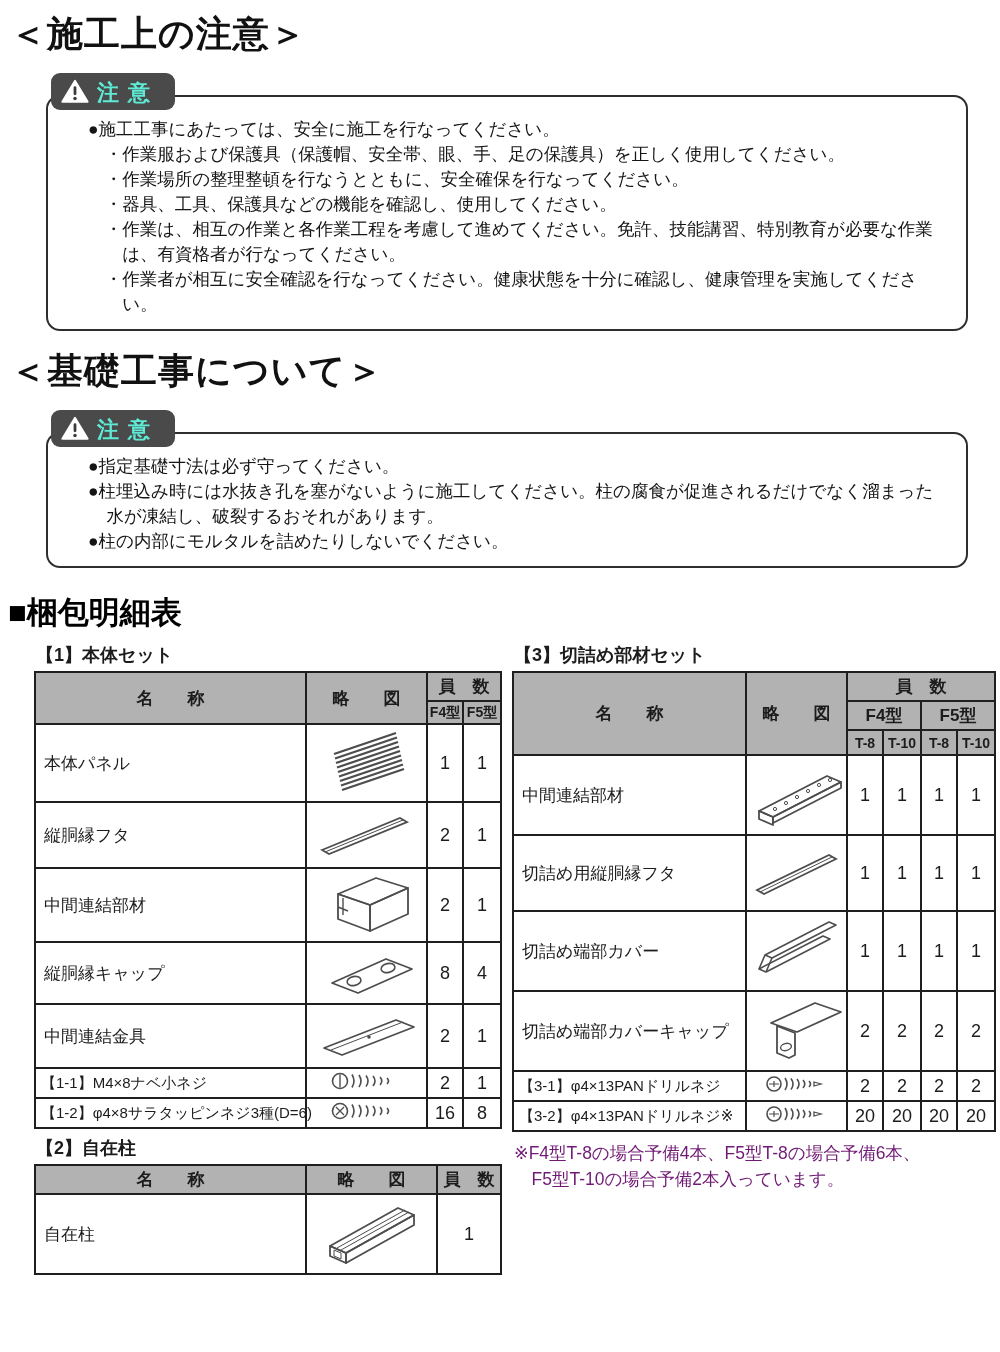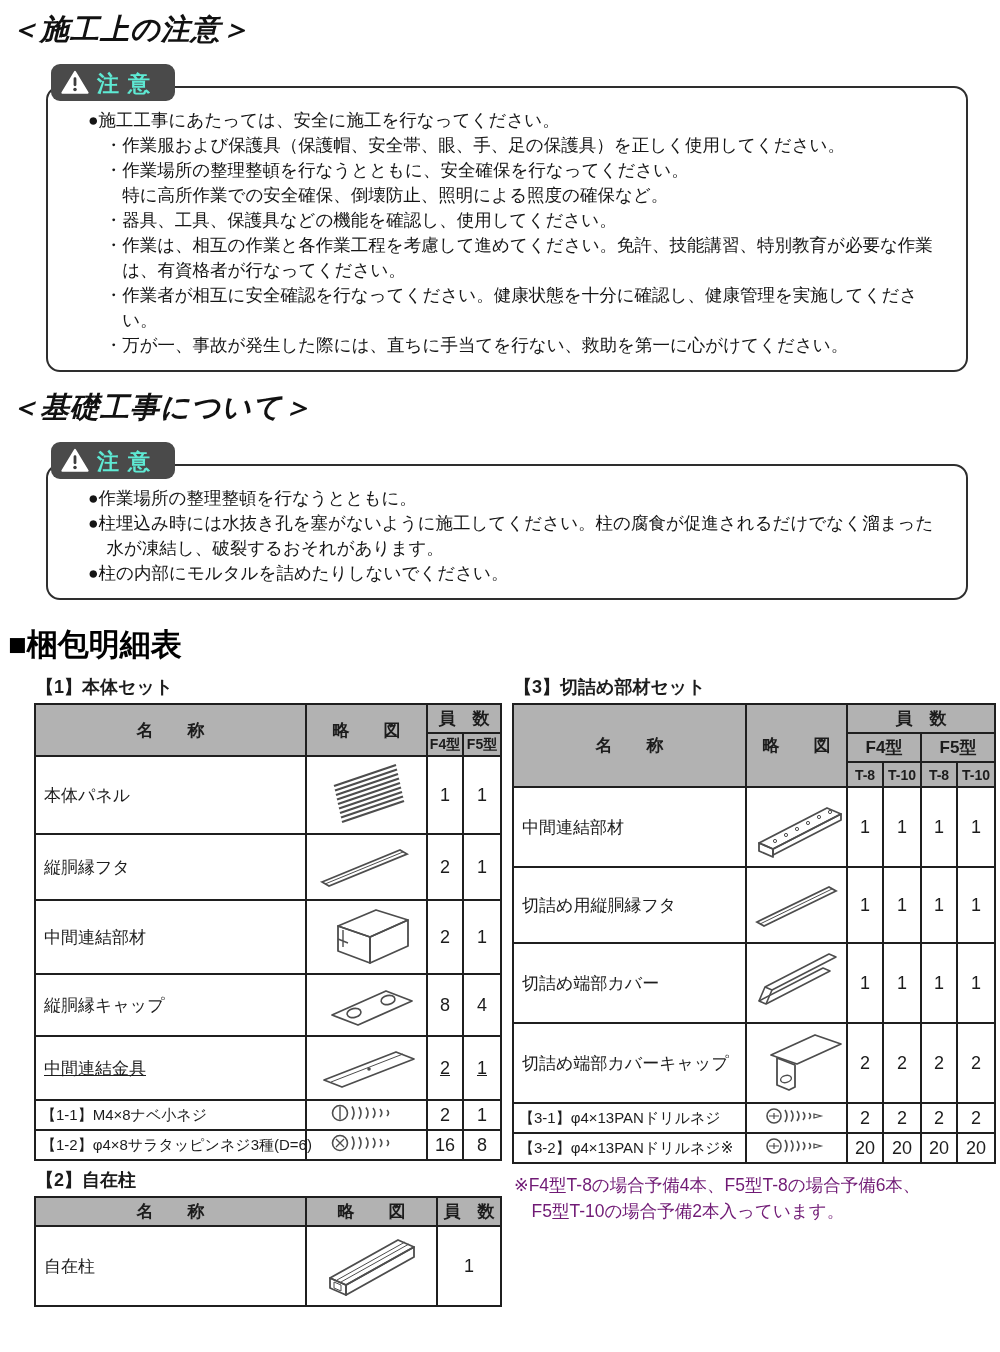--- a/index.html
+++ b/index.html
@@ -5,22 +5,22 @@
   * { margin:0; padding:0; box-sizing:border-box; }
   html,body { background:#ffffff; }
   body {
     width:1000px; min-height:1352px;
     font-family:"Liberation Sans","DejaVu Sans",sans-serif;
     color:#1c1c1c;
   }
   .page { padding:6px 10px 10px 8px; }
 
   .section-title {
-    font-size:29px; font-weight:bold; letter-spacing:1px;
-    margin:4px 0 0 2px; color:#111;font-style:italic;
+    font-size:36px; font-weight:bold; letter-spacing:1px;
+    margin:4px 0 0 2px; color:#111;
   }
   .caution-wrap { position:relative; margin:36px 22px 0 38px; }
   .caution-box {
     border:2.5px solid #2e2e2e; border-radius:14px;
     padding:20px 18px 12px 40px; background:#fff;
   }
   .caution-badge {
     position:absolute; top:-21px; left:6px; z-index:2;
     display:inline-flex; align-items:center; gap:8px;
     background:#4a4a4a; border-radius:8px; padding:5px 15px 5px 9px;
@@ -75,43 +75,41 @@
           <rect x="13.5" y="7.5" width="3" height="9.5" rx="1.5" fill="#3c3c3c"></rect>
           <circle cx="15" cy="20.6" r="1.9" fill="#3c3c3c"></circle>
         </svg>
       </span>
       <span class="label">注意</span>
     </div>
     <div class="caution-box notes">
       <div class="note-main">●施工工事にあたっては、安全に施工を行なってください。</div>
       <div class="note-sub">・作業服および保護具（保護帽、安全帯、眼、手、足の保護具）を正しく使用してください。</div>
       <div class="note-sub">・作業場所の整理整頓を行なうとともに、安全確保を行なってください。</div>
-      <div class="note-cont">特に高所作業での安全確保、倒壊防止、照明による照度の確保など。</div>
       <div class="note-sub">・器具、工具、保護具などの機能を確認し、使用してください。</div>
       <div class="note-sub">・作業は、相互の作業と各作業工程を考慮して進めてください。免許、技能講習、特別教育が必要な作業は、有資格者が行なってください。</div>
       <div class="note-sub">・作業者が相互に安全確認を行なってください。健康状態を十分に確認し、健康管理を実施してください。</div>
-      <div class="note-sub">・万が一、事故が発生した際には、直ちに手当てを行ない、救助を第一に心がけてください。</div>
     </div>
   </div>
 
   <h1 class="section-title" style="margin-top:16px;">＜基礎工事について＞</h1>
 
   <div class="caution-wrap">
     <div class="caution-badge">
       <span style="display:inline-flex;">
         <svg width="28" height="25" viewBox="0 0 30 26">
           <path d="M15 1.5 L28.6 24 L1.4 24 Z" fill="#ffffff" stroke="#ffffff" stroke-width="2" stroke-linejoin="round"></path>
           <rect x="13.5" y="7.5" width="3" height="9.5" rx="1.5" fill="#3c3c3c"></rect>
           <circle cx="15" cy="20.6" r="1.9" fill="#3c3c3c"></circle>
         </svg>
       </span>
       <span class="label">注意</span>
     </div>
     <div class="caution-box notes">
-      <div class="note-main">●作業場所の整理整頓を行なうとともに。</div>
+      <div class="note-main">●指定基礎寸法は必ず守ってください。</div>
       <div class="note-main">●柱埋込み時には水抜き孔を塞がないように施工してください。柱の腐食が促進されるだけでなく溜まった水が凍結し、破裂するおそれがあります。</div>
       <div class="note-main">●柱の内部にモルタルを詰めたりしないでください。</div>
     </div>
   </div>
 
   <div class="packing-title">■梱包明細表</div>
 
   <div class="packing-cols">
 
     <div class="col-left">
@@ -187,21 +185,21 @@
             <td class="diag">
               <svg width="110" height="54" viewBox="0 0 110 54">
                 <polygon points="20,39 74,15 100,25 46,49" fill="#fff" class="ln" stroke-width="1.8" stroke-linejoin="round"></polygon>
                 <ellipse cx="42" cy="37" rx="7" ry="4.5" transform="rotate(-12 42 37)" class="ln" stroke-width="1.6"></ellipse>
                 <ellipse cx="76" cy="24" rx="7" ry="4.5" transform="rotate(-12 76 24)" class="ln" stroke-width="1.6"></ellipse>
               </svg>
             </td>
             <td class="qty">8</td>
             <td class="qty">4</td>
           </tr>
-          <tr style="height:60px;text-decoration:underline;">
+          <tr style="height:60px;">
             <td class="name">中間連結金具</td>
             <td class="diag">
               <svg width="110" height="56" viewBox="0 0 110 56">
                 <polygon points="12,42 84,14 102,21 30,49" fill="#fff" class="ln" stroke-width="1.8" stroke-linejoin="round"></polygon>
                 <line x1="19" y1="44" x2="91" y2="16" class="ln" stroke-width="1"></line>
                 <circle cx="57" cy="31" r="1.8" fill="#4d4d4d"></circle>
               </svg>
             </td>
             <td class="qty">2</td>
             <td class="qty">1</td>

